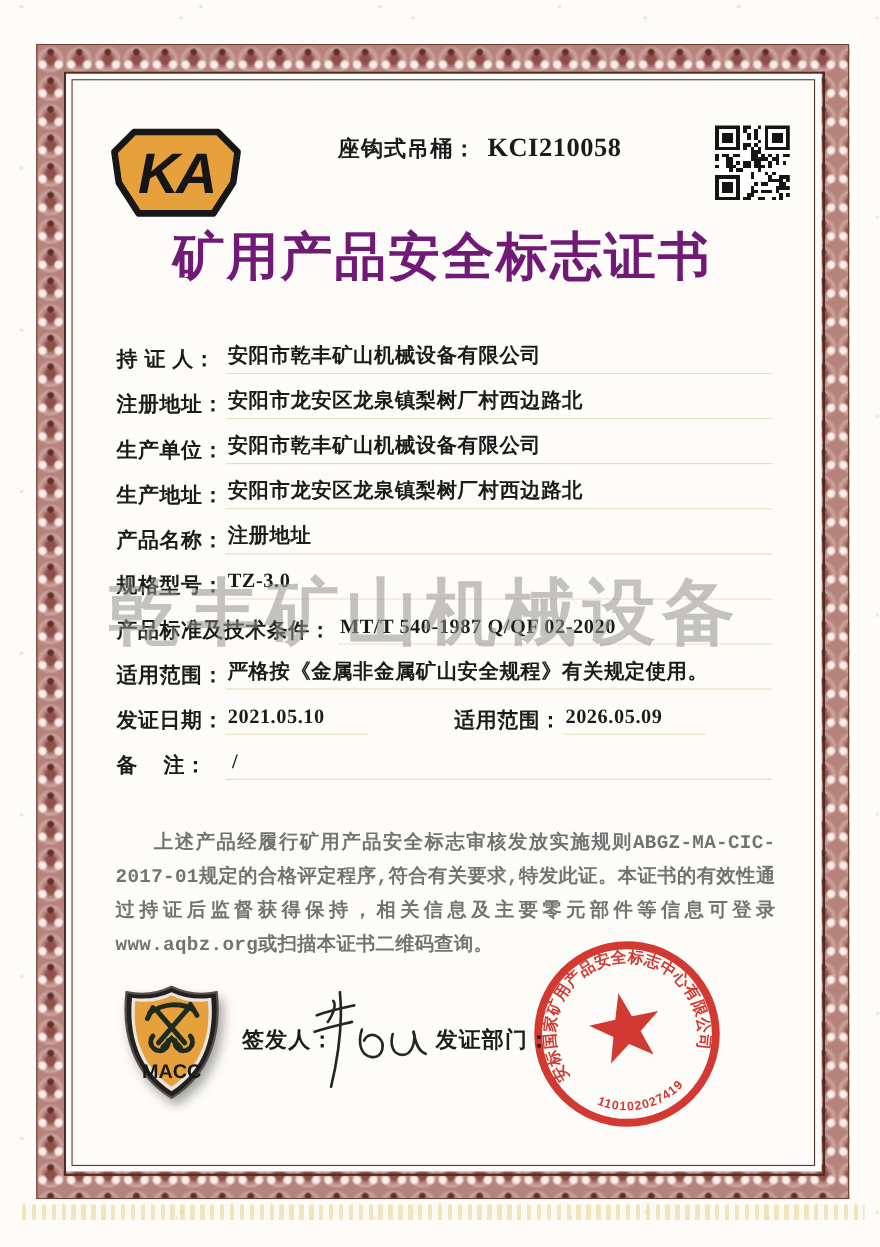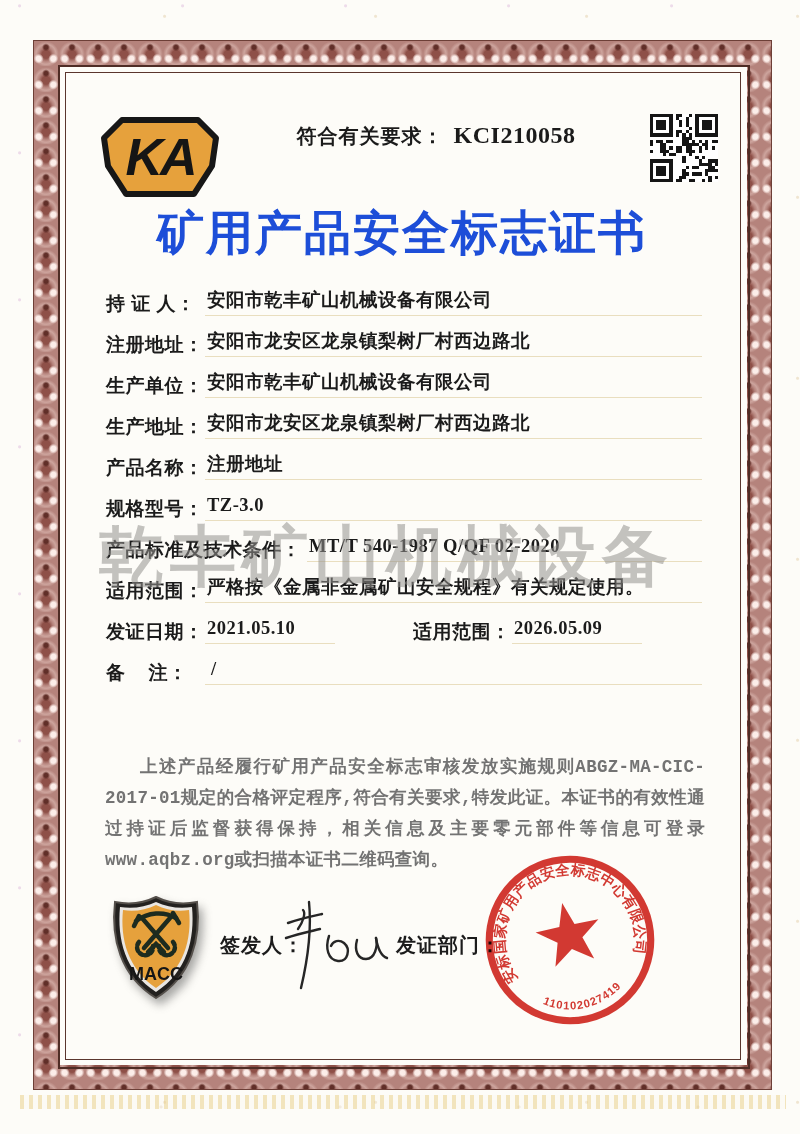--- a/index.html
+++ b/index.html
@@ -42,32 +42,32 @@
   .content{position:absolute;left:68px;top:74px;width:668px;height:984px;z-index:3;}
 
   
   .header{position:absolute;left:30px;right:18px;top:40px;display:flex;align-items:flex-start;justify-content:space-between;}
   .certno{display:flex;align-items:baseline;gap:10px;margin-top:8px;}
   .certno .lbl{font-weight:700;font-size:20px;letter-spacing:1px;}
   .certno .val{font-family:"Liberation Serif",serif;font-weight:700;font-size:24px;letter-spacing:.5px;}
 
   .title{
     position:absolute;left:0;right:0;top:128px;text-align:center;
-    font-family:"Liberation Serif",serif;font-weight:900;font-size:47px;letter-spacing:2px;color:#1d4ed8;
+    font-family:"Liberation Serif",serif;font-weight:900;font-size:47px;letter-spacing:2px;color:#701a75;
   }
 
   
   .watermark{
     position:absolute;left:30px;top:438px;width:610px;z-index:6;pointer-events:none;
     font-weight:700;font-size:66px;letter-spacing:6px;color:rgba(148,146,142,.55);
     white-space:nowrap;text-align:justify;
   }
 
   
-  .fields{position:absolute;left:38px;top:214px;width:596px;}
+  .fields{position:absolute;left:38px;top:238px;width:596px;}
   .row{display:flex;align-items:flex-end;margin-bottom:13px;line-height:25px;}
   .flabel{font-weight:700;font-size:19px;white-space:pre;min-width:99px;letter-spacing:.5px;}
   .row.wide .flabel{min-width:0;margin-right:6px;}
   .fvalue{
     flex:1;font-family:"Liberation Serif",serif;font-weight:600;font-size:18.5px;
     border-bottom:1px solid rgba(205,180,112,.42);padding:0 0 2px 2px;letter-spacing:.5px;
   }
   .dates .fvalue{flex:0 0 128px;}
   .dates .gap{width:78px;}
   .remark .fvalue{padding-left:6px;}
@@ -102,21 +102,21 @@
 
 <div class="content">
 
   <div class="header">
     <svg width="124" height="86" viewBox="0 0 124 86">
       <polygon points="24,6 100,6 118,24 114,52 96,80 28,80 10,52 6,24" fill="#e6a13c" stroke="#171717" stroke-width="6" stroke-linejoin="round"></polygon>
       <text x="62" y="61" text-anchor="middle" font-size="52" font-weight="900" font-style="italic" font-family="Liberation Sans, sans-serif" fill="#151515" letter-spacing="-3">KA</text>
     </svg>
 
     <div class="certno">
-      <span class="lbl">符合有关要求：</span>
+      <span class="lbl">座钩式吊桶：</span>
       <span class="val">KCI210058</span>
     </div>
 
     <svg width="68" height="68" viewBox="0 0 21 21" shape-rendering="crispEdges" id="qr-svg">
       <rect x="0" y="0" width="21" height="21" fill="#ffffff"></rect>
       <g id="qr-modules" fill="#151515">
           <rect x="0" y="0" width="1" height="1"></rect>
           <rect x="1" y="0" width="1" height="1"></rect>
           <rect x="2" y="0" width="1" height="1"></rect>
           <rect x="3" y="0" width="1" height="1"></rect>

